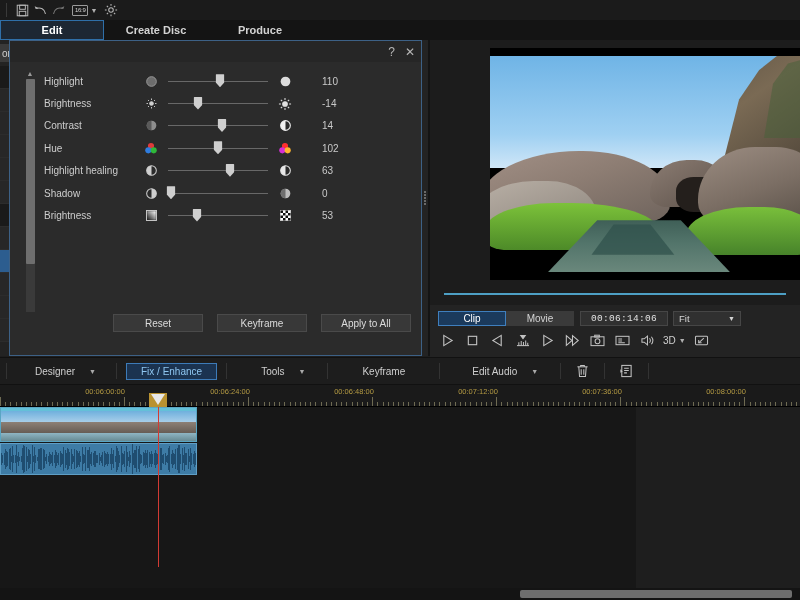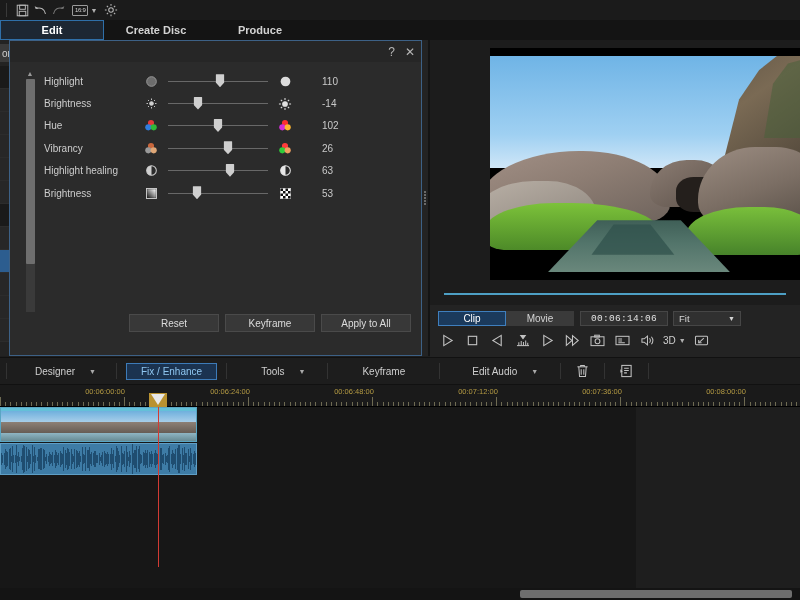--- a/index.html
+++ b/index.html
@@ -104,20 +104,21 @@
 
   .dlg-foot {
     position:absolute; left:0; bottom:0; width:100%; height:22px;
     display:flex; align-items:center; justify-content:flex-end;
     gap:6px; padding-right:10px; background:#2b2b2b;
   }
   .foot-btn {
     width:90px; height:18px; background:#383838; border:1px solid #4a4a4a;
     font-size:10px; color:#dcdcdc; display:flex; align-items:center;
     justify-content:center;
+    margin-left:8px;
   }
 
   
   .preview {
     position:absolute; left:430px; top:40px; width:370px; height:265px;
     background:#1c1c1c;
   }
   .video-frame {
     position:absolute; left:60px; top:8px; width:310px; height:232px;
     background:#000; overflow:hidden;
@@ -400,20 +401,40 @@
             </span>
             <span class="ic">
               <svg width="14" height="14" viewBox="0 0 15 15" stroke="#e2e2e2" stroke-width="1.1">
                 <circle cx="7.5" cy="7.5" r="2.5" fill="#e2e2e2"></circle>
                 <path d="M7.5 1v2.1M7.5 11.9V14M1 7.5h2.1M11.9 7.5H14M3 3l1.5 1.5M10.5 10.5 12 12M12 3l-1.5 1.5M4.5 10.5 3 12"></path>
               </svg>
             </span>
             <span class="row-val">-14</span>
           </div>
           <div class="row">
+            <span class="row-label">Contrast</span>
+            <span class="ic">
+              <svg width="13" height="13" viewBox="0 0 14 14">
+                <circle cx="7" cy="7" r="5.2" fill="#8e8e8e"></circle>
+                <path d="M7 1.8a5.2 5.2 0 0 0 0 10.4z" fill="#5a5a5a"></path>
+              </svg>
+            </span>
+            <span class="track-wrap">
+              <span class="track"></span>
+              <span class="thumb" style="left:54%"></span>
+            </span>
+            <span class="ic">
+              <svg width="13" height="13" viewBox="0 0 14 14">
+                <circle cx="7" cy="7" r="5.2" fill="none" stroke="#f0f0f0" stroke-width="1.2"></circle>
+                <path d="M7 1.8a5.2 5.2 0 0 0 0 10.4z" fill="#f0f0f0"></path>
+              </svg>
+            </span>
+            <span class="row-val">14</span>
+          </div>
+          <div class="row">
             <span class="row-label">Hue</span>
             <span class="ic">
               <svg width="14" height="13" viewBox="0 0 15 14">
                 <circle cx="7.5" cy="4.4" r="3.3" fill="#e03a3a"></circle>
                 <circle cx="4.6" cy="9" r="3.3" fill="#2f7de0"></circle>
                 <circle cx="10.4" cy="9" r="3.3" fill="#2fb83a"></circle>
               </svg>
             </span>
             <span class="track-wrap">
               <span class="track"></span>
@@ -422,60 +443,58 @@
             <span class="ic">
               <svg width="14" height="13" viewBox="0 0 15 14">
                 <circle cx="7.5" cy="4.4" r="3.3" fill="#ff2f2f"></circle>
                 <circle cx="4.6" cy="9" r="3.3" fill="#d52fd5"></circle>
                 <circle cx="10.4" cy="9" r="3.3" fill="#ffb52f"></circle>
               </svg>
             </span>
             <span class="row-val">102</span>
           </div>
           <div class="row">
-            <span class="row-label">Vibrancy</span>
-            <span class="ic">
-              <svg width="14" height="13" viewBox="0 0 15 14">
-                <circle cx="7.5" cy="4.4" r="3.3" fill="#c9673c"></circle>
-                <circle cx="4.6" cy="9" r="3.3" fill="#9a9a9a"></circle>
-                <circle cx="10.4" cy="9" r="3.3" fill="#e0a878"></circle>
-              </svg>
-            </span>
-            <span class="track-wrap">
-              <span class="track"></span>
-              <span class="thumb" style="left:60%"></span>
-            </span>
-            <span class="ic">
-              <svg width="14" height="13" viewBox="0 0 15 14">
-                <circle cx="7.5" cy="4.4" r="3.3" fill="#ff3a3a"></circle>
-                <circle cx="4.6" cy="9" r="3.3" fill="#2fcc3a"></circle>
-                <circle cx="10.4" cy="9" r="3.3" fill="#f0a060"></circle>
-              </svg>
-            </span>
-            <span class="row-val">26</span>
-          </div>
-          <div class="row">
             <span class="row-label">Highlight healing</span>
             <span class="ic">
               <svg width="13" height="13" viewBox="0 0 14 14">
                 <circle cx="7" cy="7" r="5.2" fill="none" stroke="#cfcfcf" stroke-width="1.1"></circle>
                 <path d="M7 1.8a5.2 5.2 0 0 0 0 10.4z" fill="#cfcfcf"></path>
               </svg>
             </span>
             <span class="track-wrap">
               <span class="track"></span>
               <span class="thumb" style="left:62%"></span>
             </span>
             <span class="ic">
               <svg width="13" height="13" viewBox="0 0 14 14">
                 <circle cx="7" cy="7" r="5.2" fill="none" stroke="#e8e8e8" stroke-width="1.1"></circle>
                 <path d="M7 1.8a5.2 5.2 0 0 0 0 10.4z" fill="#e8e8e8"></path>
               </svg>
             </span>
             <span class="row-val">63</span>
+          </div>
+          <div class="row">
+            <span class="row-label">Shadow</span>
+            <span class="ic">
+              <svg width="13" height="13" viewBox="0 0 14 14">
+                <circle cx="7" cy="7" r="5.2" fill="none" stroke="#cfcfcf" stroke-width="1.1"></circle>
+                <path d="M7 1.8a5.2 5.2 0 0 1 0 10.4z" fill="#cfcfcf"></path>
+              </svg>
+            </span>
+            <span class="track-wrap">
+              <span class="track"></span>
+              <span class="thumb" style="left:3%"></span>
+            </span>
+            <span class="ic">
+              <svg width="13" height="13" viewBox="0 0 14 14">
+                <circle cx="7" cy="7" r="5.2" fill="#bdbdbd"></circle>
+                <path d="M7 1.8a5.2 5.2 0 0 0 0 10.4z" fill="#6f6f6f"></path>
+              </svg>
+            </span>
+            <span class="row-val">0</span>
           </div>
           <div class="row">
             <span class="row-label">Brightness</span>
             <span class="ic">
               <svg width="13" height="13" viewBox="0 0 14 14">
                 <rect x="1.6" y="1.6" width="10.8" height="10.8" fill="none" stroke="#cfcfcf"></rect>
                 <rect x="2.4" y="2.4" width="9.2" height="9.2" fill="url(#gsh)"></rect>
                 <defs>
                   <linearGradient id="gsh" x1="0" y1="1" x2="1" y2="0">
                     <stop offset="0" stop-color="#1a1a1a"></stop>

